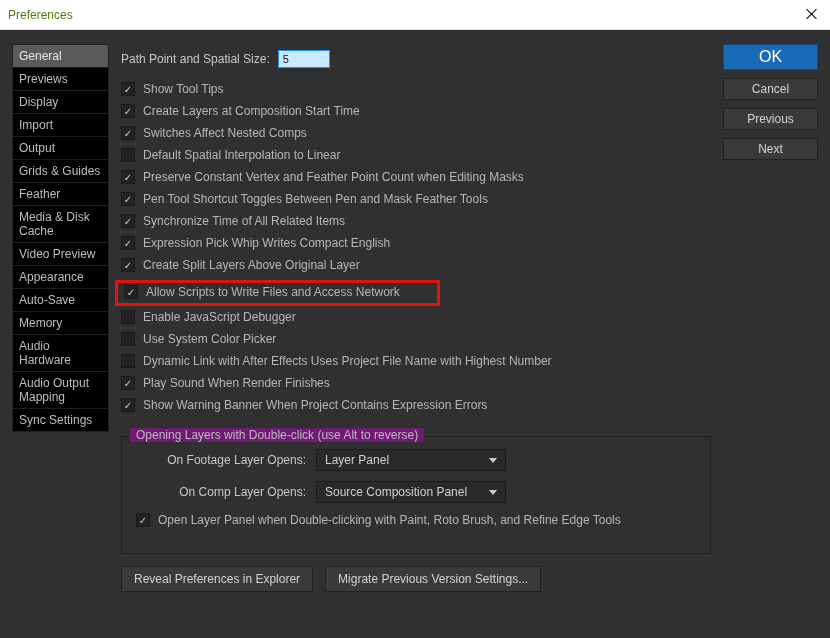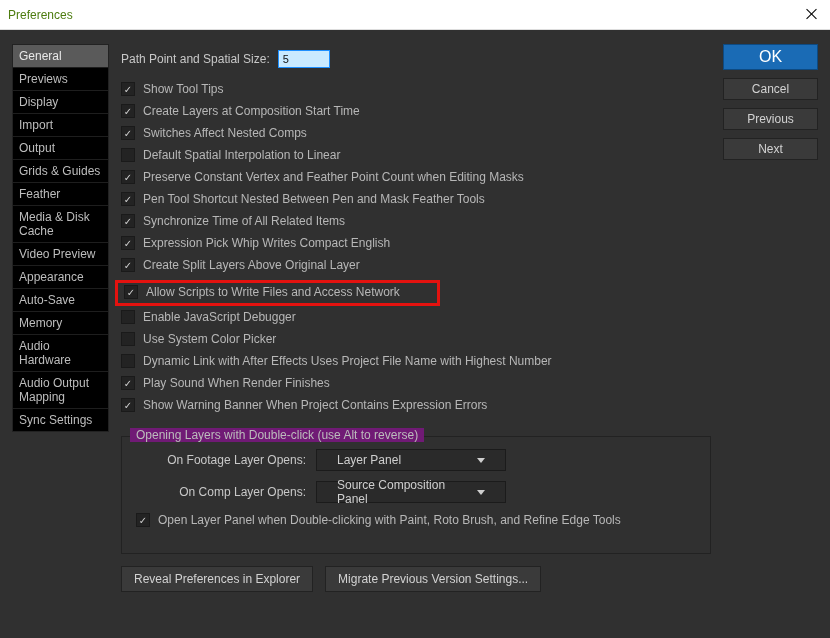--- a/index.html
+++ b/index.html
@@ -146,21 +146,21 @@
   }
   .drop-label { text-align: right; }
   .dropdown {
     width: 190px;
     height: 22px;
     background: #2a2a2a;
     border: 1px solid #1b1b1b;
     display: flex;
     align-items: center;
     justify-content: space-between;
-    padding: 0 20px;
+    padding: 0 8px;
     font-size: 12px;
     color: #cfcfcf;
     cursor: pointer;
   }
   .dropdown .chev {
     width: 0; height: 0;
     border-left: 4px solid transparent;
     border-right: 4px solid transparent;
     border-top: 5px solid #cfcfcf;
   }
@@ -258,21 +258,21 @@
         <div class="row">
           <span class="check"></span>
           <span>Default Spatial Interpolation to Linear</span>
         </div>
         <div class="row checked">
           <span class="check"></span>
           <span>Preserve Constant Vertex and Feather Point Count when Editing Masks</span>
         </div>
         <div class="row checked">
           <span class="check"></span>
-          <span>Pen Tool Shortcut Nested Between Pen and Mask Feather Tools</span>
+          <span>Pen Tool Shortcut Toggles Between Pen and Mask Feather Tools</span>
         </div>
         <div class="row checked">
           <span class="check"></span>
           <span>Synchronize Time of All Related Items</span>
         </div>
         <div class="row checked">
           <span class="check"></span>
           <span>Expression Pick Whip Writes Compact English</span>
         </div>
         <div class="row checked">

